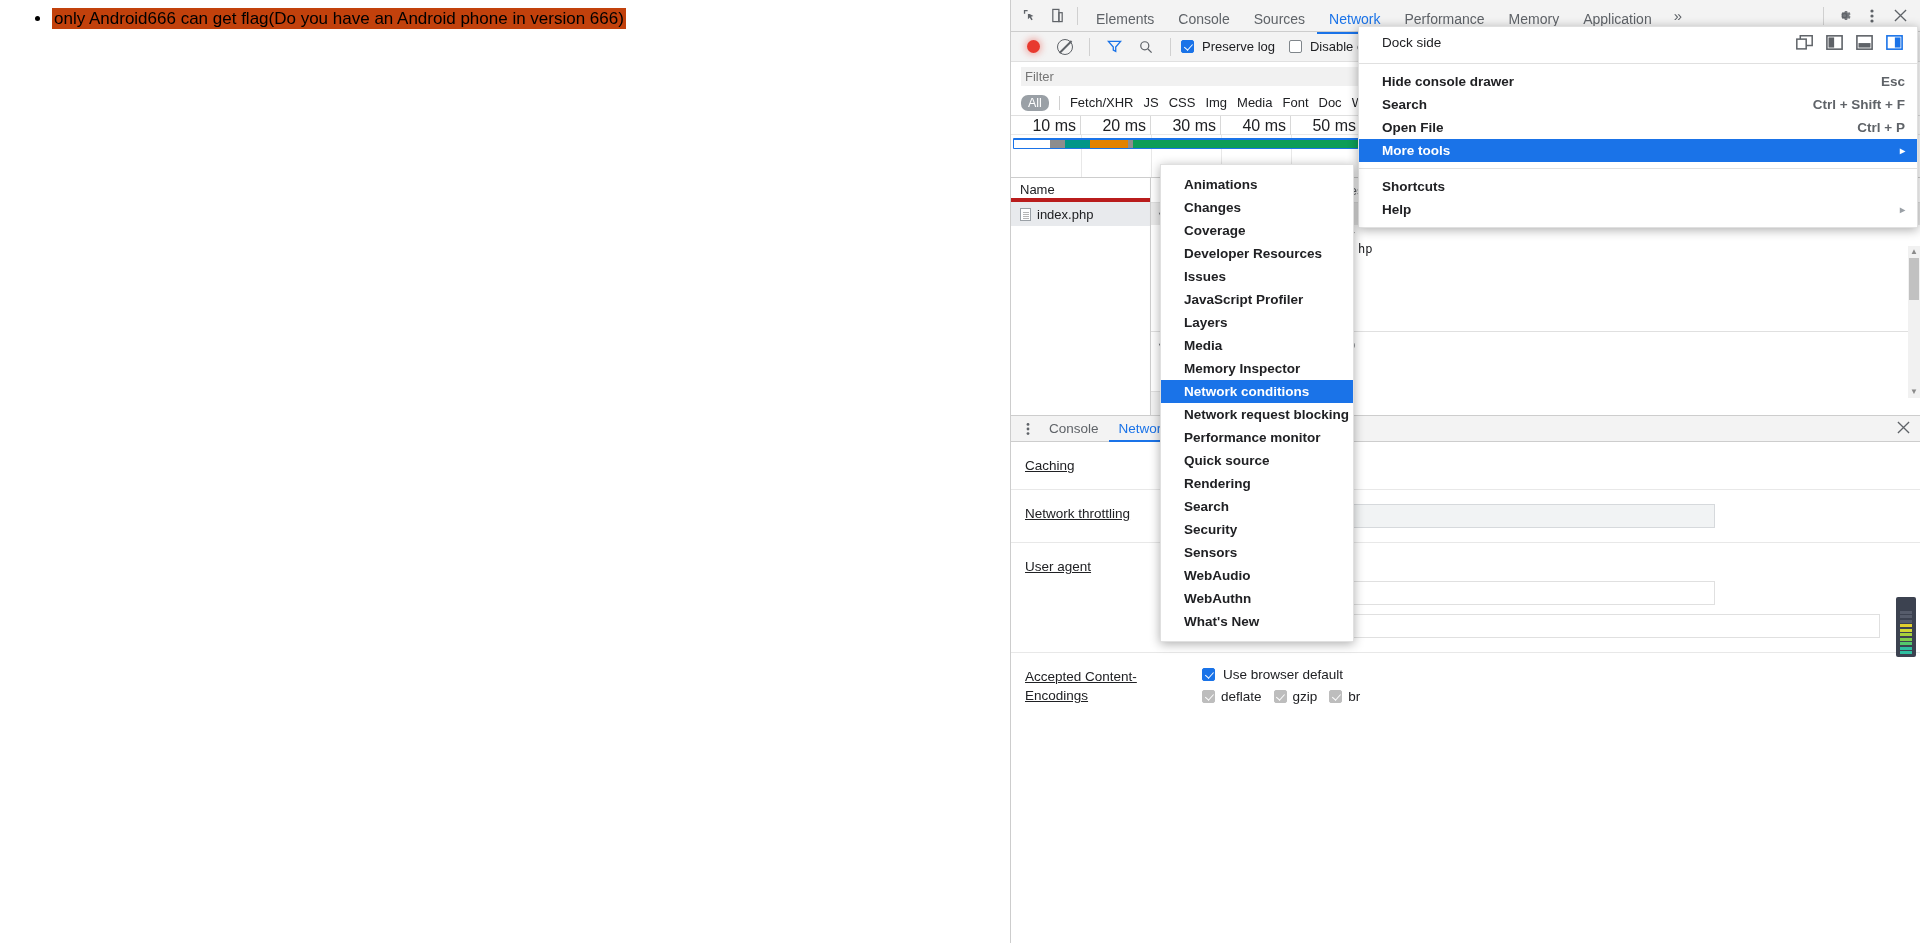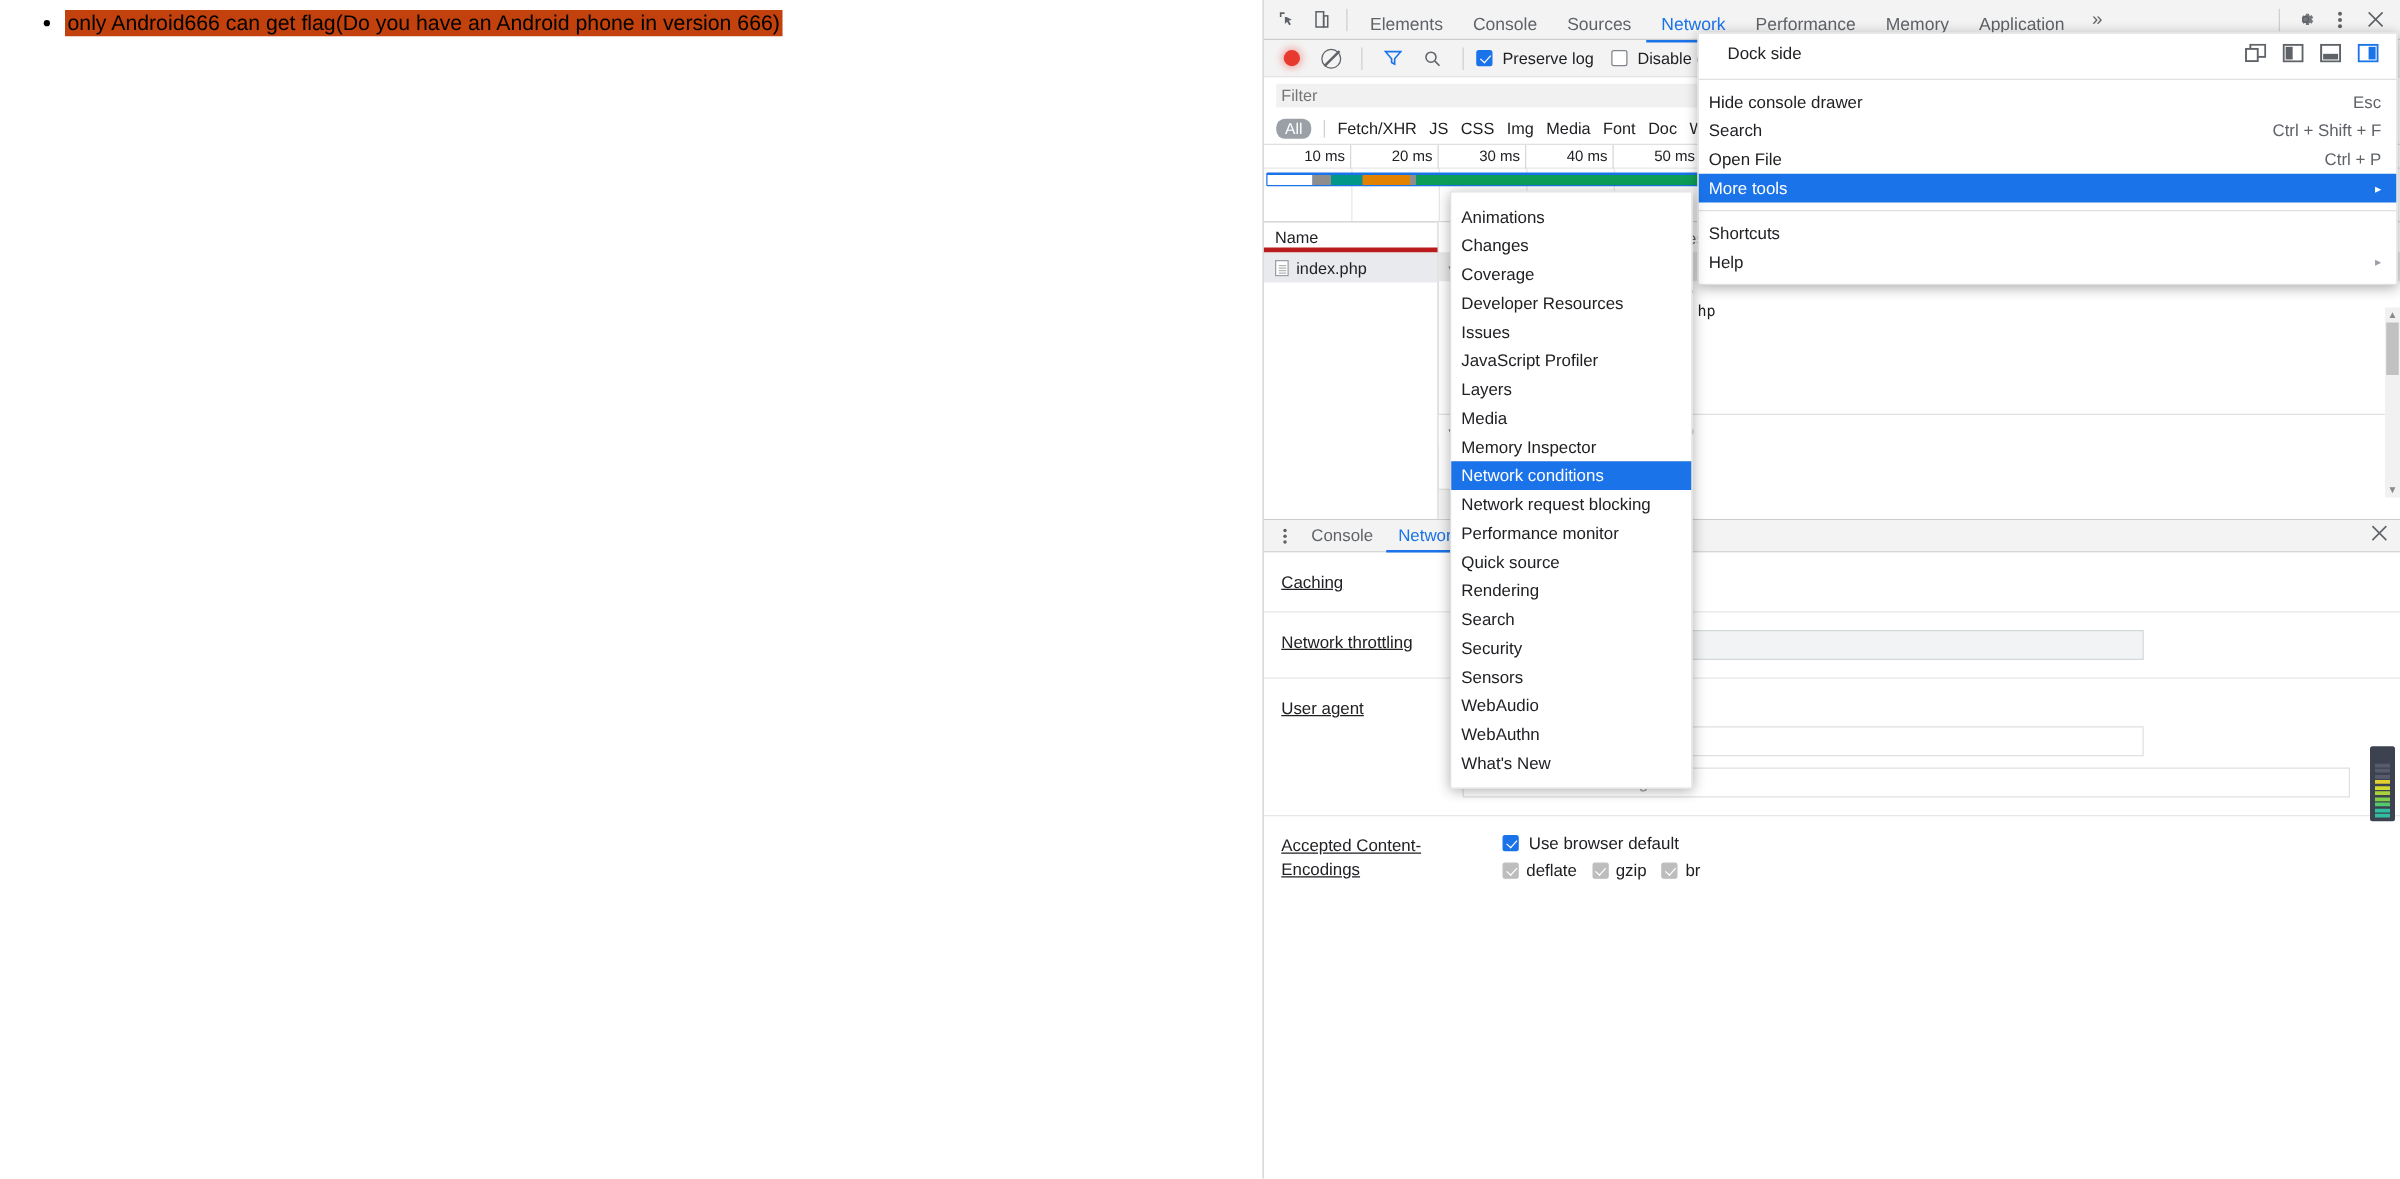--- a/index.html
+++ b/index.html
@@ -111,21 +111,21 @@
     background: #9aa0a6; color: #fff; border-radius: 7px;
     padding: 1px 7px; font-size: 12.5px;
   }
   .type-sep { width: 1px; height: 14px; background: #d0d0d0; }
 
   
   .overview { position: relative; height: 62px; background: #fff;
               border-bottom: 1px solid #cdcdcd; }
   .tickrow { position: relative; height: 19px; border-bottom: 1px solid #e8e8e8;}
   .tick { position: absolute; top: 0; height: 19px; border-right: 1px solid #d8d8d8;
-          font-size: 12px; color: #202124; text-align: right; padding-right: 4px; line-height: 19px;}
+          font-size: 16px; color: #202124; text-align: right; padding-right: 4px; line-height: 19px;}
   .bar-outer { position: absolute; left: 2px; top: 22px; height: 11px; background: #1a73e8;
                border-radius: 1px; }
   .bar-seg { position: absolute; top: 1.5px; height: 8px; }
   .gridcols { position: absolute; left: 0; top: 19px; right: 0; bottom: 0; }
   .gridcol { position: absolute; top: 0; bottom: 0; border-right: 1px solid #e8e8e8; }
 
   
   .split { display: flex; height: 237px; }
   .reqlist { width: 140px; border-right: 1px solid #cdcdcd; background: #fff; }
   .reqlist-head { height: 24px; line-height: 24px; padding-left: 9px;
@@ -195,21 +195,21 @@
   .menu {
     position: absolute; background: #fff;
     box-shadow: 0 2px 10px rgba(0,0,0,.32);
     border: 1px solid #e0e0e0;
     font-size: 13.5px; color: #202124;
     padding: 6px 0;
     z-index: 50;
   }
   .menu-item {
     display: flex; align-items: center;
-    height: 23px; padding: 0 12px 0 8px; white-space: nowrap;
+    height: 23px; padding: 0 12px 0 23px; white-space: nowrap; font-weight: bold;
   }
   .menu-item.sel { background: #1a73e8; color: #fff; }
   .menu-item .accel { margin-left: auto; color: #5f6368; padding-left: 34px; }
   .menu-item .arrow { margin-left: auto; color: #9aa0a6; font-size: 10px; padding-left: 30px;}
   .menu-item.sel .arrow { color: #fff; }
   .menu-sep { height: 1px; background: #e0e0e0; margin: 6px 0; }
   .dock-row { display: flex; align-items: center; height: 30px; padding: 0 14px 0 23px; }
   .dock-icons { margin-left: auto; display: flex; gap: 13px; align-items: center; }
   .dock-ic { width: 17px; height: 15px; }
 </style>
@@ -571,21 +571,21 @@
     <div class="menu-sep"></div>
     <div class="menu-item">
       <span>Shortcuts</span>
     </div>
     <div class="menu-item">
       <span>Help</span>
       <span class="arrow">▸</span>
     </div>
   </div>
 
-  <div class="menu" style="left:1160px;top:153px;width:194px;padding:8px 0">
+  <div class="menu" style="left:1160px;top:164px;width:194px;padding:8px 0">
     <div class="menu-item">Animations</div>
     <div class="menu-item">Changes</div>
     <div class="menu-item">Coverage</div>
     <div class="menu-item">Developer Resources</div>
     <div class="menu-item">Issues</div>
     <div class="menu-item">JavaScript Profiler</div>
     <div class="menu-item">Layers</div>
     <div class="menu-item">Media</div>
     <div class="menu-item">Memory Inspector</div>
     <div class="menu-item sel">Network conditions</div>

